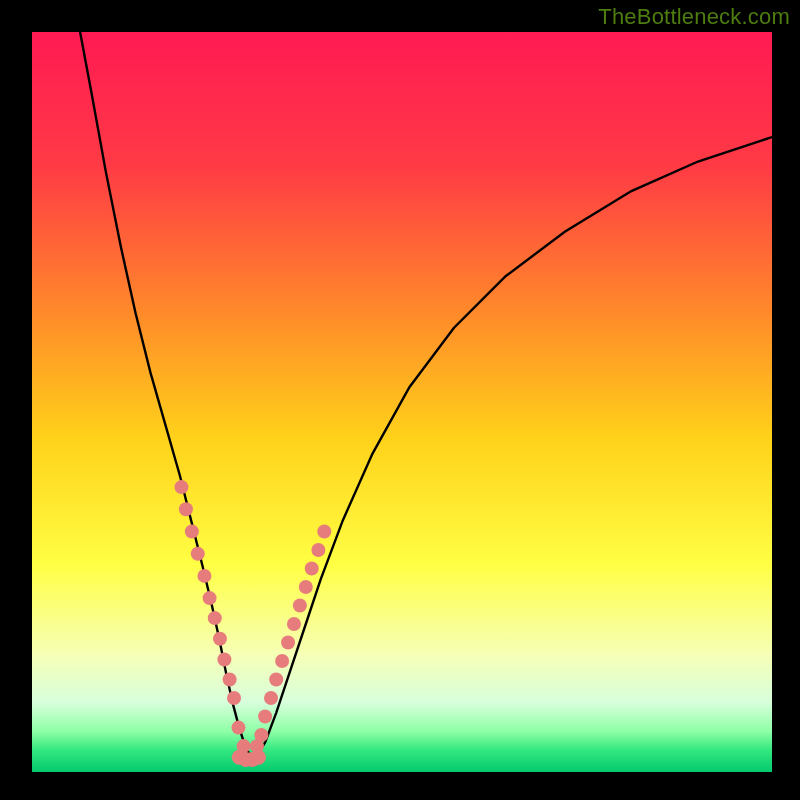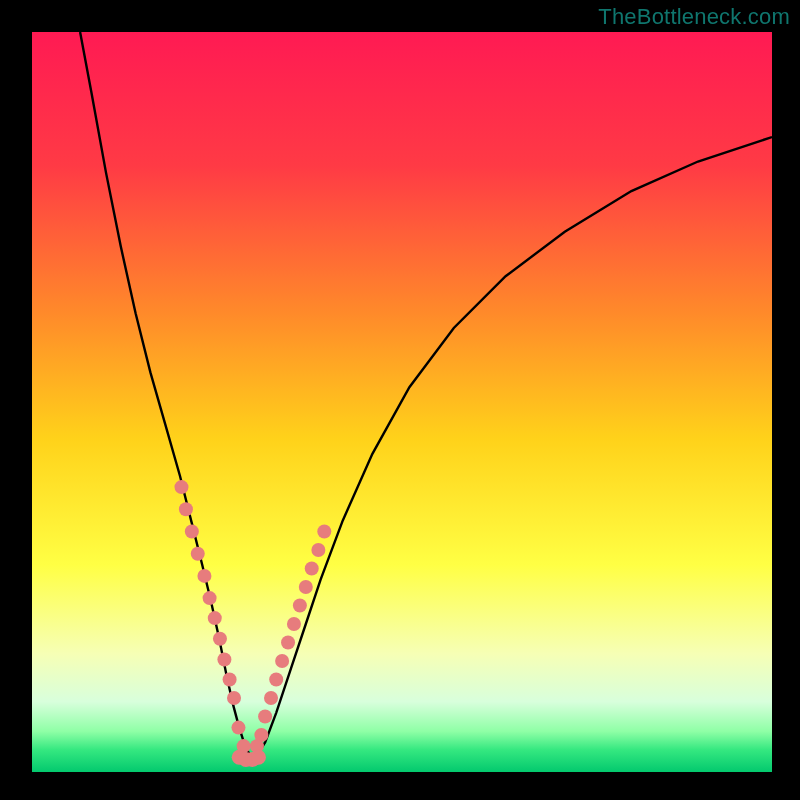--- a/index.html
+++ b/index.html
@@ -23,21 +23,21 @@
     position: absolute;
     left: 0;
     top: 0;
     width: 740px;
     height: 740px;
   }
   .watermark {
     position: absolute;
     top: 4px;
     right: 10px;
-    color: #0f766e;
+    color: #4d7c0f;
     font-size: 22px;
     font-weight: 500;
     letter-spacing: 0.2px;
   }
 </style>
 </head>
 <body>
 
 <div class="watermark">TheBottleneck.com</div>
 

